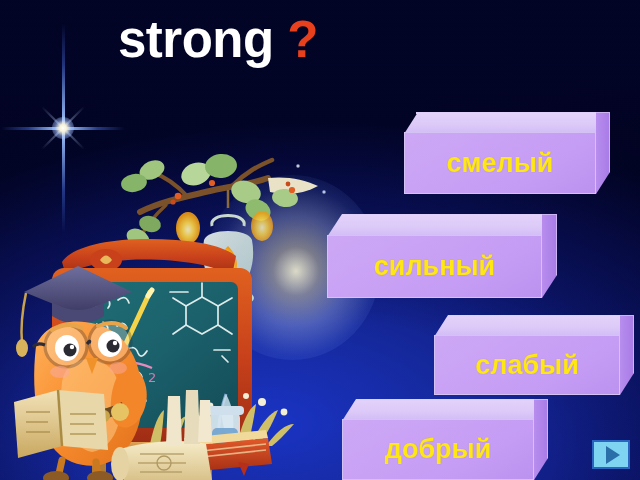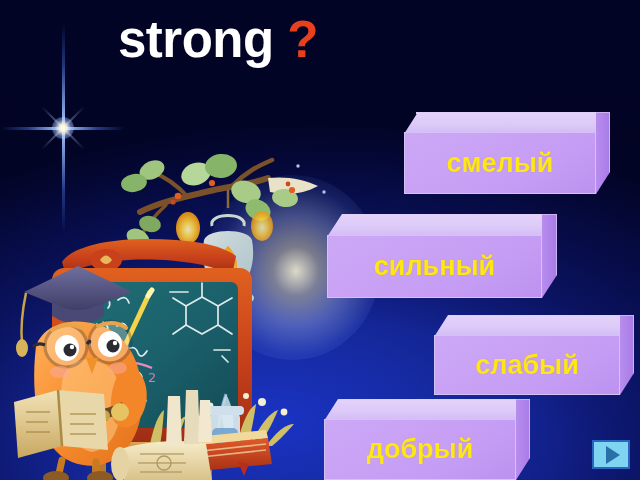--- a/index.html
+++ b/index.html
@@ -439,21 +439,21 @@
   <div class="abtn" style="left:434px; top:315px; width:200px; height:80px;">
     <div class="top" style="left:0; top:0; width:200px; height:22px;
          clip-path: polygon(14px 0, 200px 0, 186px 22px, 0 22px);"></div>
     <div class="side" style="left:172px; top:0; width:28px; height:80px;
          clip-path: polygon(14px 0, 28px 0, 28px 58px, 14px 80px);"></div>
     <div class="face" style="left:0; top:20px; width:186px; height:60px;">
       <span class="face-label">слабый</span>
     </div>
   </div>
 
-  <div class="abtn" style="left:324px; top:399px; width:206px; height:81px;">
+  <div class="abtn" style="left:342px; top:399px; width:206px; height:81px;">
     <div class="top" style="left:0; top:0; width:206px; height:22px;
          clip-path: polygon(14px 0, 206px 0, 192px 22px, 0 22px);"></div>
     <div class="side" style="left:178px; top:0; width:28px; height:81px;
          clip-path: polygon(14px 0, 28px 0, 28px 59px, 14px 81px);"></div>
     <div class="face" style="left:0; top:20px; width:192px; height:61px;">
       <span class="face-label">добрый</span>
     </div>
   </div>
 
   <div class="nav-next">

